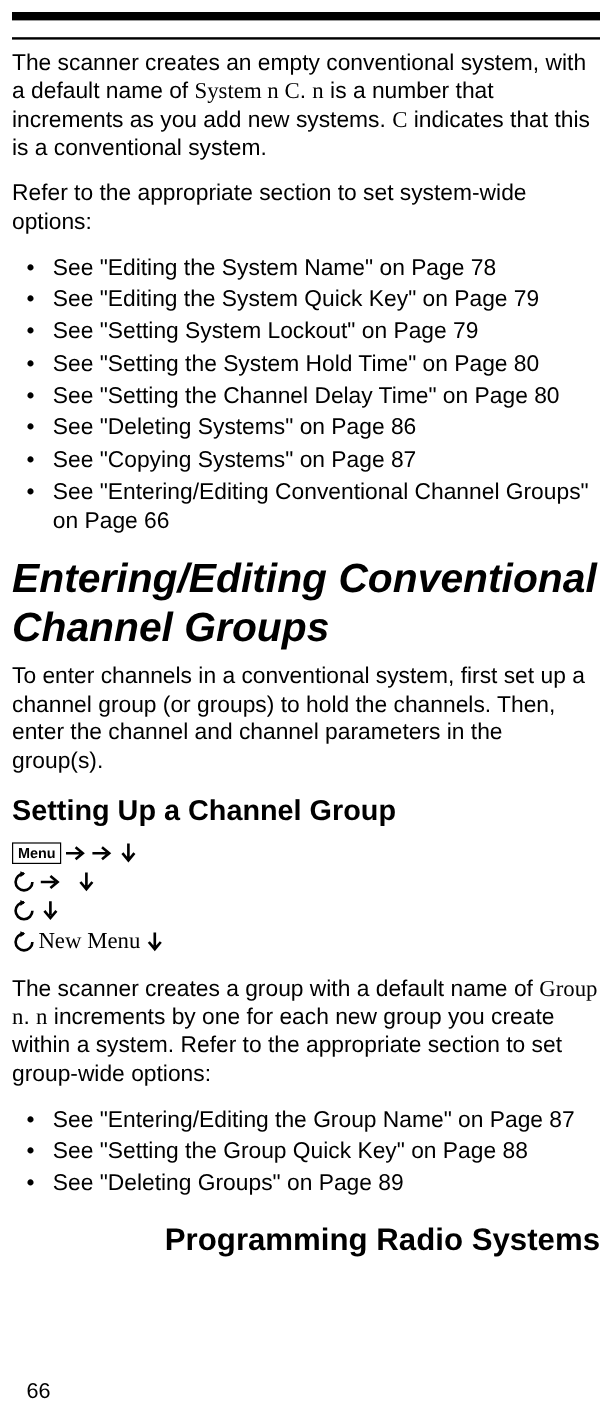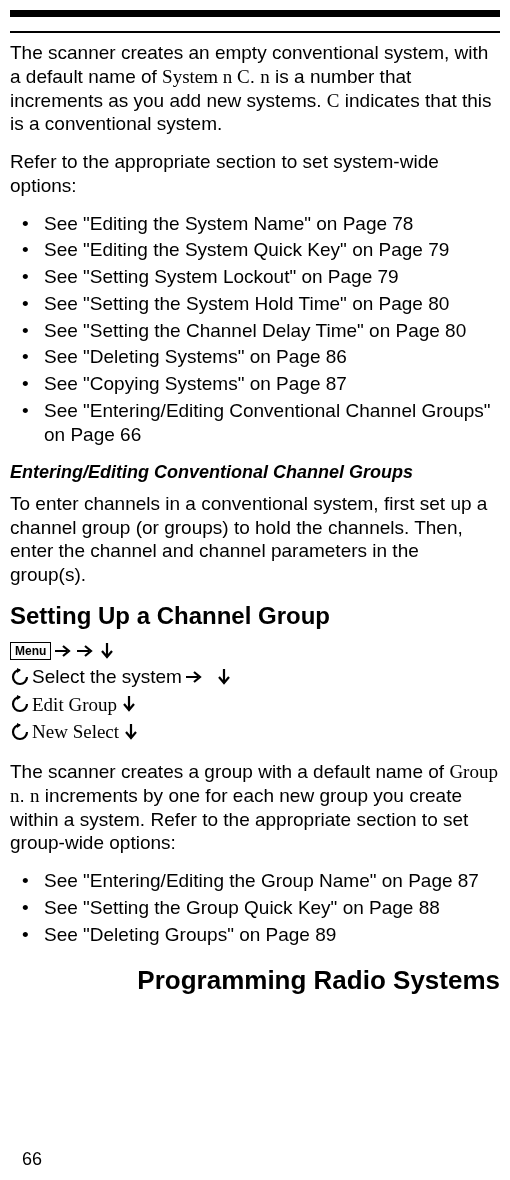--- a/index.html
+++ b/index.html
@@ -14,21 +14,21 @@
     font-size: 19px;
     line-height: 1.25;
   }
   .rule-thick { border-top: 7px solid #000; margin-bottom: 14px; }
   .rule-thin { border-top: 2px solid #000; margin-bottom: 8px; }
   .para { margin-bottom: 14px; }
   .mono { font-family: Liberation Serif, serif; }
   ul.refs { list-style: none; margin: 0 0 16px 12px; }
   ul.refs li { position: relative; padding-left: 22px; margin-bottom: 3px; }
   ul.refs li::before { content: "•"; position: absolute; left: 0; top: 0; }
-  h2.section-h2 { font-weight: bold; font-style: italic; font-size: 18px; line-height: 1.2; margin-bottom: 8px; }
+  h2.section-h2 { font-weight: bold; font-style: italic; font-size: 34px; line-height: 1.2; margin-bottom: 8px; }
   h3.section-h3 { font-weight: bold; font-size: 24px; margin-bottom: 10px; }
   .step-line { margin-bottom: 4px; display: flex; align-items: center; flex-wrap: wrap; gap: 2px; }
   .menu-box {
     display: inline-flex; align-items: center; justify-content: center;
     border: 1.5px solid #000; font-size: 12px; font-weight: bold;
     padding: 1px 4px; height: 18px; line-height: 1;
   }
   .icon { display: inline-block; width: 20px; height: 20px; }
   .footer-title { font-weight: bold; font-size: 26px; text-align: right; margin-top: 18px; font-family: Liberation Sans, sans-serif; }
   .page-num { position: absolute; bottom: 10px; left: 22px; font-size: 18px; }
@@ -82,57 +82,55 @@
   </span>
 </div>
 
 <div class="step-line">
   <span class="icon">
     <svg viewBox="0 0 20 20">
         <path d="M10 3 A7 7 0 1 0 17 10" stroke="#000" stroke-width="2.2" fill="none"></path>
         <path d="M7 1 L11 3 L7 6" fill="#000"></path>
       </svg>
   </span>
-  <span>Select the system</span>
   <span class="icon">
     <svg viewBox="0 0 20 20">
         <path d="M2 10 H14 M10 5 L16 10 L10 15" stroke="#000" stroke-width="2.2" fill="none"></path>
       </svg>
   </span>
   <span style="width:6px"></span>
   <span class="icon">
     <svg viewBox="0 0 20 20">
         <path d="M10 2 V14 M5 10 L10 16 L15 10" stroke="#000" stroke-width="2.2" fill="none"></path>
       </svg>
   </span>
 </div>
 
 <div class="step-line">
   <span class="icon">
     <svg viewBox="0 0 20 20">
         <path d="M10 3 A7 7 0 1 0 17 10" stroke="#000" stroke-width="2.2" fill="none"></path>
         <path d="M7 1 L11 3 L7 6" fill="#000"></path>
       </svg>
   </span>
-  <span class="mono">Edit Group</span>
   <span class="icon">
     <svg viewBox="0 0 20 20">
         <path d="M10 2 V14 M5 10 L10 16 L15 10" stroke="#000" stroke-width="2.2" fill="none"></path>
       </svg>
   </span>
 </div>
 
 <div class="step-line" style="margin-bottom:16px">
   <span class="icon">
     <svg viewBox="0 0 20 20">
         <path d="M10 3 A7 7 0 1 0 17 10" stroke="#000" stroke-width="2.2" fill="none"></path>
         <path d="M7 1 L11 3 L7 6" fill="#000"></path>
       </svg>
   </span>
-  <span class="mono">New Select</span>
+  <span class="mono">New Menu</span>
   <span class="icon">
     <svg viewBox="0 0 20 20">
         <path d="M10 2 V14 M5 10 L10 16 L15 10" stroke="#000" stroke-width="2.2" fill="none"></path>
       </svg>
   </span>
 </div>
 
 <p class="para">
   <span>The scanner creates a group with a default name of </span><span class="mono">Group n</span><span>. </span><span class="mono">n</span><span> increments by one for each new group you create within a system. Refer to the appropriate section to set group-wide options:</span>
 </p>

